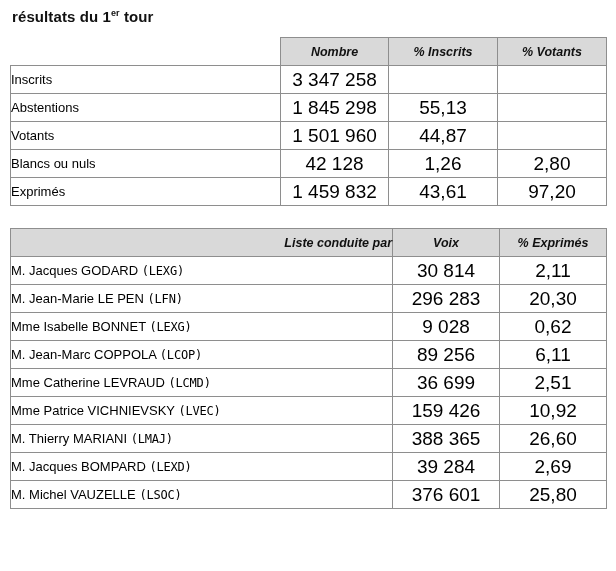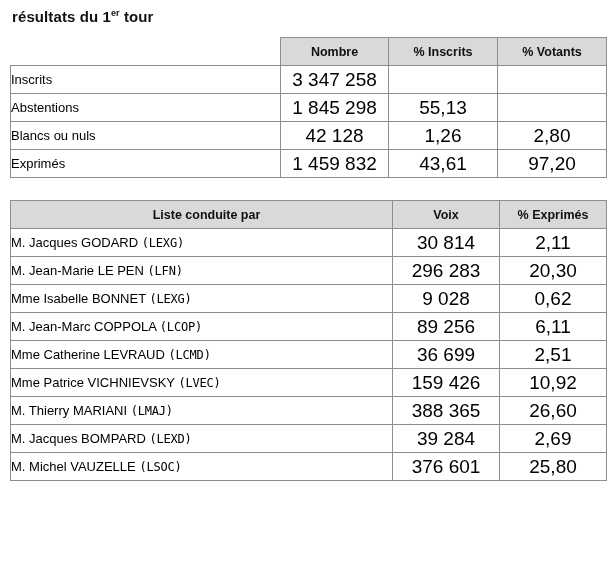--- a/index.html
+++ b/index.html
@@ -45,29 +45,30 @@
     padding: 0;
     height: 28px;
     box-sizing: border-box;
   }
   thead th {
     background: #d9d9d9;
     font-weight: bold;
     font-size: 12.5px;
     text-align: center;
     color: #111111;
+    font-style: italic;
   }
   thead th.blank-head {
     background: #ffffff;
     border-top: 0;
     border-left: 0;
     border-bottom: 0;
   }
   thead th.label-head {
-    text-align: center;
+    text-align: right;
     padding-left: 10px;
   }
   td.label-cell {
     text-align: left;
     padding-left: 0;
     font-size: 13px;
   }
   td.num-cell {
     text-align: center;
     font-size: 19px;
@@ -120,20 +121,26 @@
         <td class="num-cell"></td>
         <td class="num-cell"></td>
       </tr>
       <tr>
         <td class="label-cell">Abstentions</td>
         <td class="num-cell">1 845 298</td>
         <td class="num-cell">55,13</td>
         <td class="num-cell"></td>
       </tr>
       <tr>
+        <td class="label-cell">Votants</td>
+        <td class="num-cell">1 501 960</td>
+        <td class="num-cell">44,87</td>
+        <td class="num-cell"></td>
+      </tr>
+      <tr>
         <td class="label-cell">Blancs ou nuls</td>
         <td class="num-cell">42 128</td>
         <td class="num-cell">1,26</td>
         <td class="num-cell">2,80</td>
       </tr>
       <tr>
         <td class="label-cell">Exprimés</td>
         <td class="num-cell">1 459 832</td>
         <td class="num-cell">43,61</td>
         <td class="num-cell">97,20</td>

